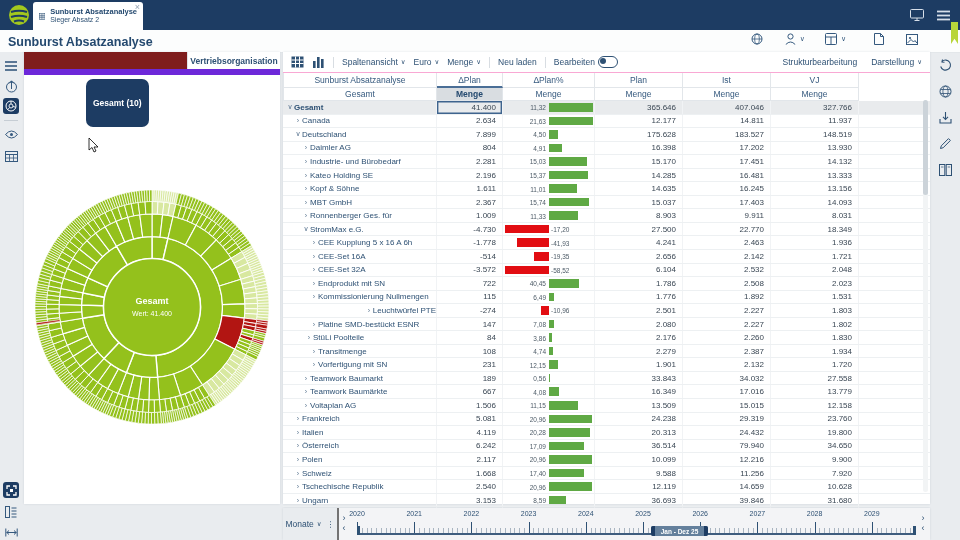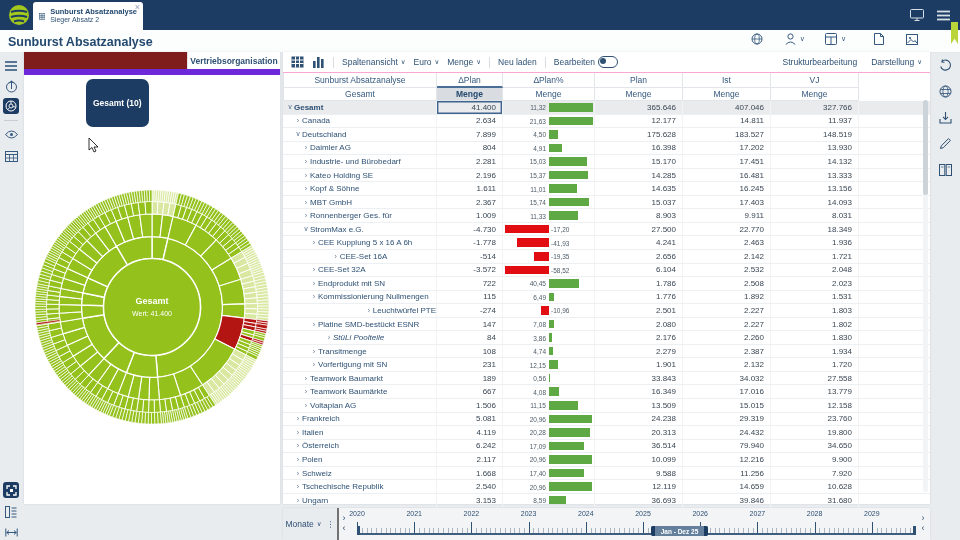--- a/index.html
+++ b/index.html
@@ -910,21 +910,21 @@
     <div class="c-bar">
       <span class="pct" style="left: 48px;">-41,93</span>
       <span class="bar" style="width: 31.5263px; left: 14.4737px; background: rgb(226, 13, 18);"></span>
     </div>
     <div class="c-num c-n">4.241</div>
     <div class="c-num c-n">2.463</div>
     <div class="c-num c-n">1.936</div>
   </div>
 
   <div class="trow">
-    <div class="c-name" style=" justify-content: center;">
+    <div class="c-name" style="padding-left: 27px;">
       <span class="caret">›</span>
       <span class="rlabel">CEE-Set 16A</span>
     </div>
     <div class="c-num c-dp">-514</div>
     <div class="c-bar">
       <span class="pct" style="left: 48px;">-19,35</span>
       <span class="bar" style="width: 14.5489px; left: 31.4511px; background: rgb(226, 13, 18);"></span>
     </div>
     <div class="c-num c-n">2.656</div>
     <div class="c-num c-n">2.142</div>
@@ -1000,21 +1000,21 @@
     <div class="c-bar">
       <span class="pct" style="right: 48px;">7,08</span>
       <span class="bar" style="width: 5.32331px; left: 46px; background: rgb(95, 169, 68);"></span>
     </div>
     <div class="c-num c-n">2.080</div>
     <div class="c-num c-n">2.227</div>
     <div class="c-num c-n">1.802</div>
   </div>
 
   <div class="trow">
-    <div class="c-name" style="padding-left: 42px; font-style: italic;">
+    <div class="c-name" style="padding-left: 22px;">
       <span class="caret">›</span>
       <span class="rlabel">StüLi Poolteile</span>
     </div>
     <div class="c-num c-dp">84</div>
     <div class="c-bar">
       <span class="pct" style="right: 48px;">3,86</span>
       <span class="bar" style="width: 2.90226px; left: 46px; background: rgb(95, 169, 68);"></span>
     </div>
     <div class="c-num c-n">2.176</div>
     <div class="c-num c-n">2.260</div>

